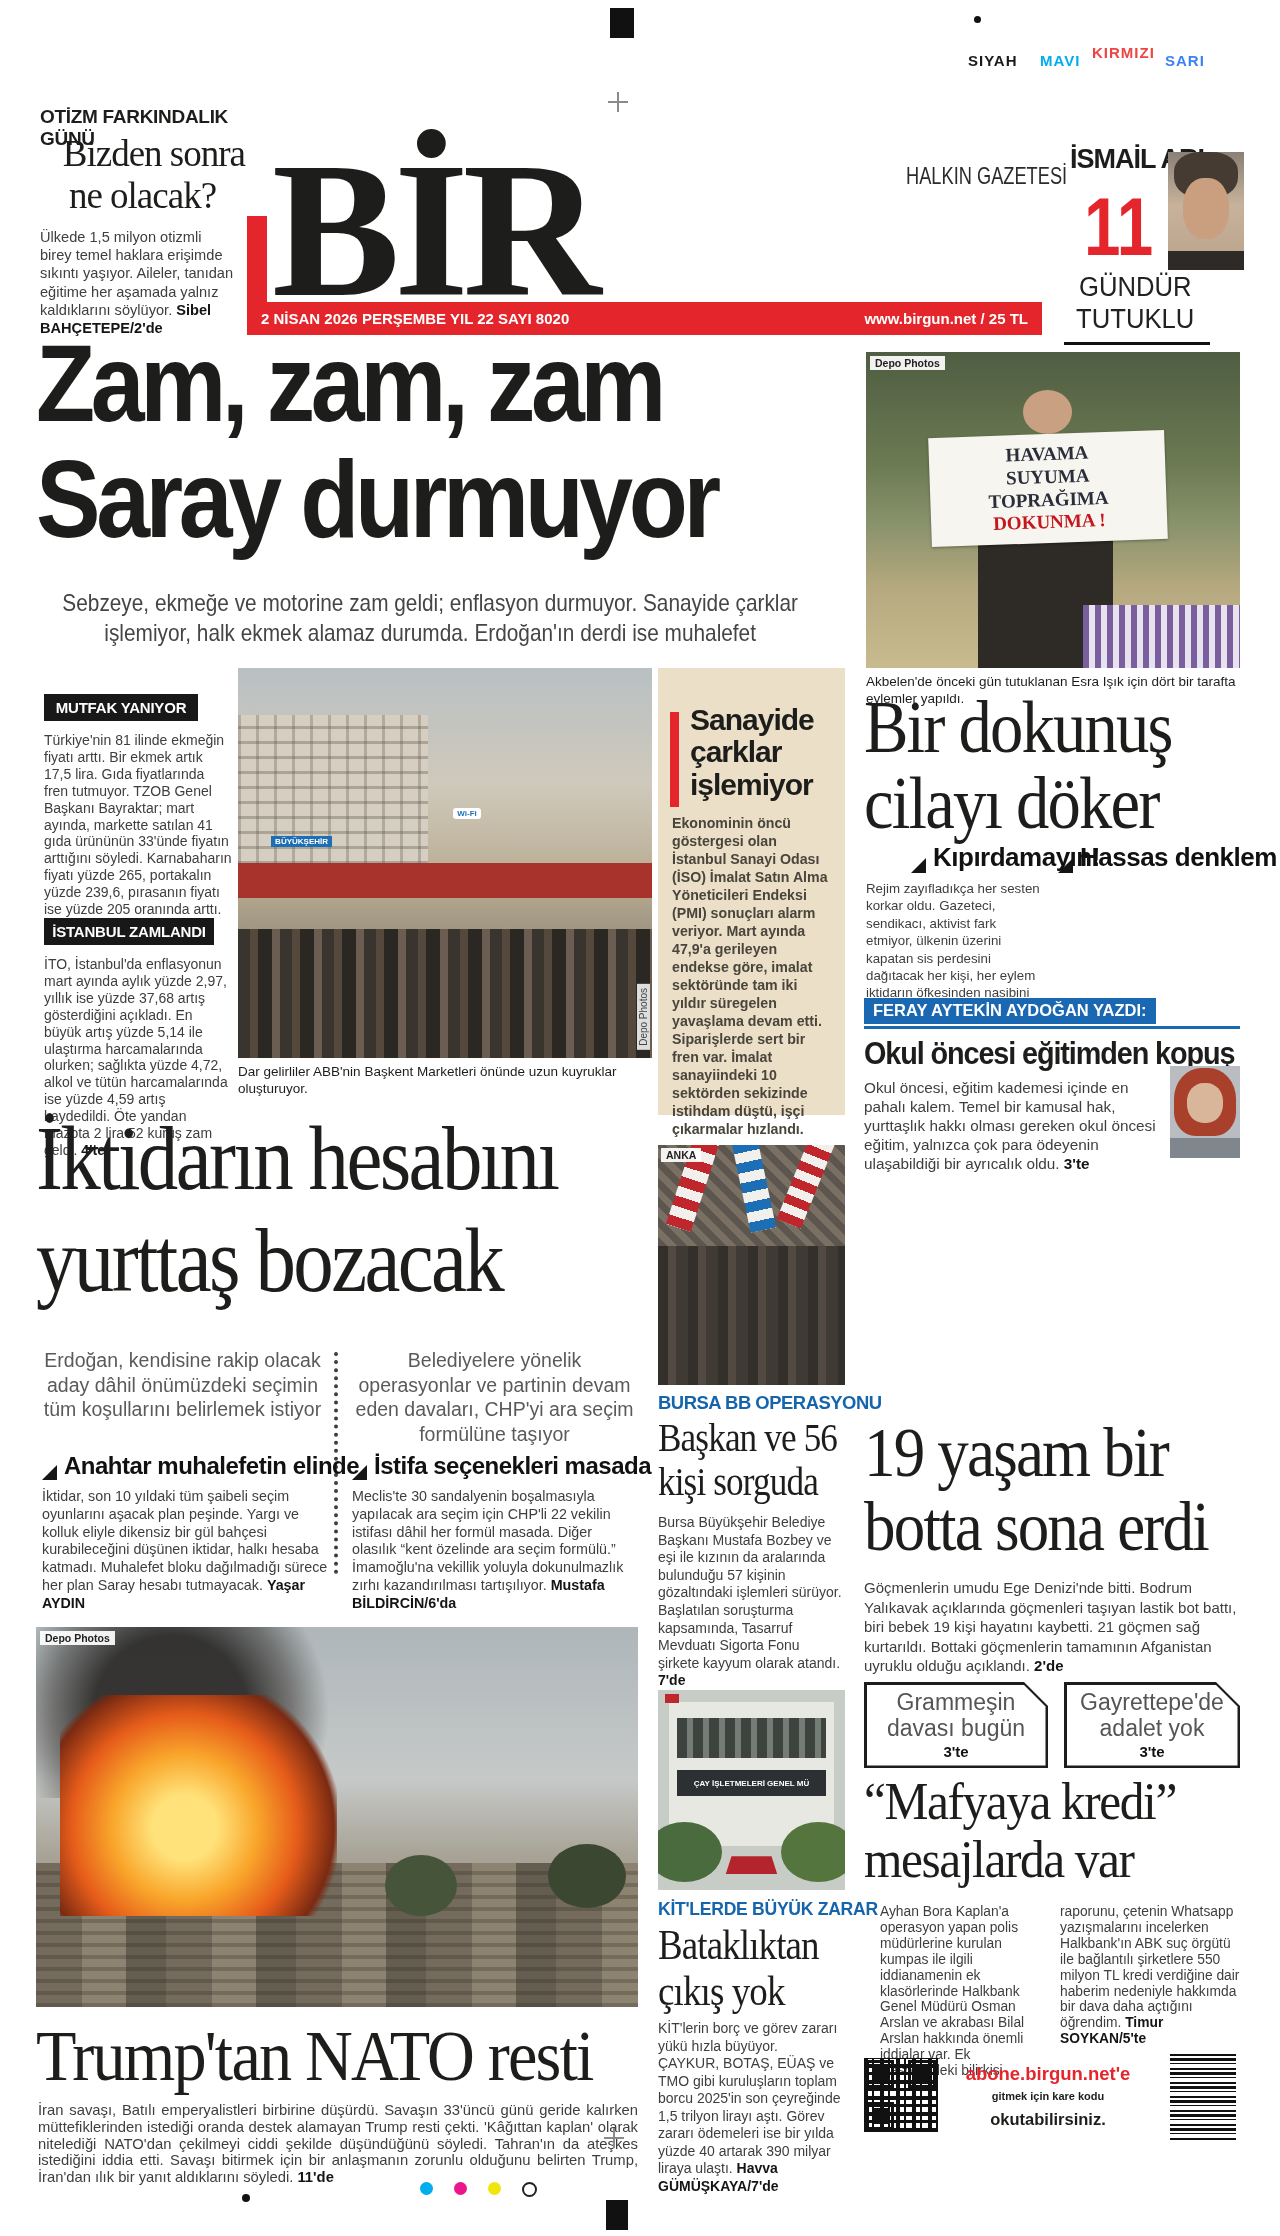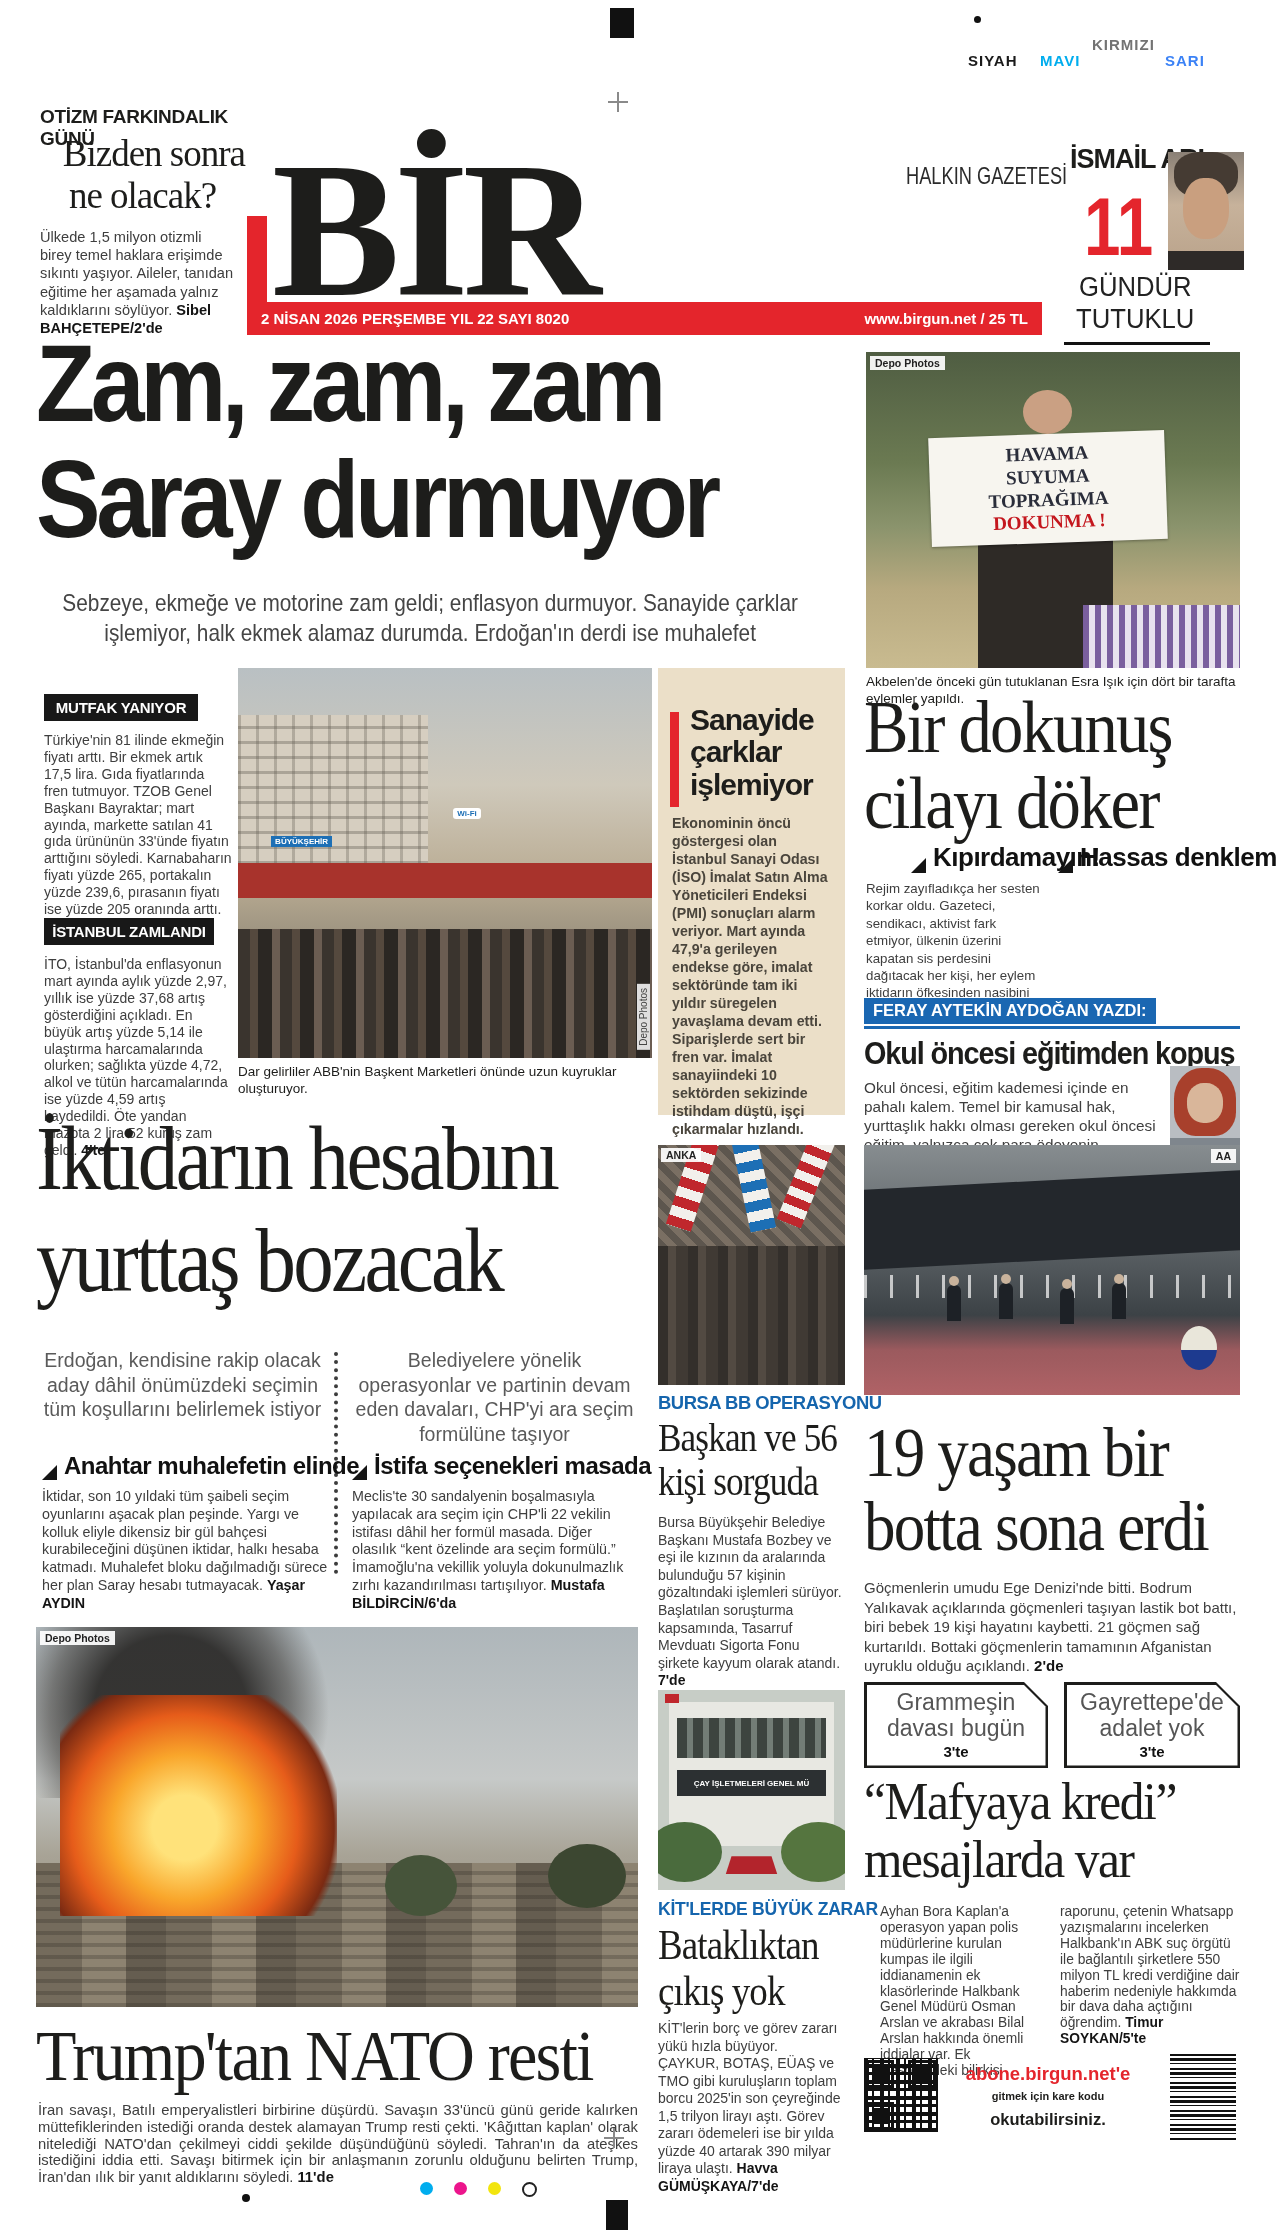--- a/index.html
+++ b/index.html
@@ -34,21 +34,21 @@
 </head>
 <body>
 
 <div class="page">
 
   <div class="abs" style="left:610px;top:8px;width:24px;height:30px;background:#111"></div>
   <div class="abs plus" style="left:608px;top:92px"></div>
   <div class="abs dot" style="left:974px;top:16px;width:7px;height:7px;background:#111"></div>
   <div class="abs regword" style="left:968px;top:52px;color:#1a1a1a">SIYAH</div>
   <div class="abs regword" style="left:1040px;top:52px;color:#00adee">MAVI</div>
-  <div class="abs regword" style="left:1092px;top:36px;color:#737373">KIRMIZI</div>
+  <div class="abs regword" style="left:1092px;top:44px;color:#ef4444">KIRMIZI</div>
   <div class="abs regword" style="left:1165px;top:52px;color:#3b82f6">SARI</div>
 
   <div class="abs" style="left:40px;top:106px;width:210px;font-size:19px;font-weight:800;letter-spacing:-.3px">OTİZM FARKINDALIK GÜNÜ</div>
   <div class="abs serif" style="left:40px;top:132px;width:205px;font-size:37px;text-align:right;letter-spacing:-1px">Bizden sonra</div>
   <div class="abs serif" style="left:40px;top:174px;width:205px;font-size:37px;text-align:center;letter-spacing:-1px">ne olacak?</div>
   <div class="abs body-txt" style="left:40px;top:228px;width:196px;font-size:14.6px;line-height:18.2px">
     <span>Ülkede 1,5 milyon otizmli birey temel haklara erişimde sıkıntı yaşıyor. Aileler, tanıdan eğitime her aşamada yalnız kaldıklarını söylüyor. </span><b class="byl">Sibel BAHÇETEPE/2'de</b>
   </div>
 
   <div class="abs" style="left:247px;top:216px;width:20px;height:86px;background:#e4252c"></div>
@@ -187,30 +187,20 @@
     <div class="abs dot" style="right:-6%;bottom:4%;width:40%;height:30%;background:#55753f"></div>
     <div class="abs" style="left:38%;bottom:8%;width:24%;height:10%;background:#b3242c;transform:perspective(40px) rotateX(30deg)"></div>
   </div>
   <div class="abs bluetxt cx" style="left:658px;top:1898px;font-size:18.5px;letter-spacing:-.3px;transform:scaleX(.95);white-space:nowrap">KİT'LERDE BÜYÜK ZARAR</div>
   <div class="abs serif cx" style="left:658px;top:1924px;font-size:42px;letter-spacing:-1px;line-height:1;transform:scaleX(.88);white-space:nowrap">Bataklıktan</div>
   <div class="abs serif cx" style="left:658px;top:1970px;font-size:42px;letter-spacing:-1px;line-height:1;transform:scaleX(.88);white-space:nowrap">çıkış yok</div>
   <div class="abs body-txt" style="left:658px;top:2020px;width:184px;font-size:14px;line-height:17.5px">
     <span>KİT'lerin borç ve görev zararı yükü hızla büyüyor. ÇAYKUR, BOTAŞ, EÜAŞ ve TMO gibi kuruluşların toplam borcu 2025'in son çeyreğinde 1,5 trilyon lirayı aştı. Görev zararı ödemeleri ise bir yılda yüzde 40 artarak 390 milyar liraya ulaştı. </span><b class="byl">Havva GÜMÜŞKAYA/7'de</b>
   </div>
 
-  <div class="ph" style="left:864px;top:1145px;width:376px;height:250px;background:linear-gradient(180deg,#878d90 0%,#565c60 45%,#3c4246 68%,#9b5a5e 82%,#b06266 100%)">
-    <div class="chip" style="right:4px;top:4px">AA</div>
-    <div class="abs" style="left:0;top:14%;width:100%;height:32%;background:#23272c;transform:skewY(-3deg)"></div>
-    <div class="abs" style="left:0;top:52%;width:100%;height:9%;background:repeating-linear-gradient(90deg,rgba(230,230,230,.8) 0 3px,transparent 3px 26px)"></div>
-    <div class="fig" style="left:22%;top:56%"></div>
-    <div class="fig" style="left:36%;top:55%"></div>
-    <div class="fig" style="left:52%;top:57%"></div>
-    <div class="fig" style="left:66%;top:55%"></div>
-    <div class="abs dot" style="right:6%;bottom:10%;width:36px;height:44px;background:linear-gradient(180deg,#e9e6da 55%,#1d3a8f 55%)"></div>
-  </div>
   <div class="abs serif cx" style="left:864px;top:1418px;font-size:70px;letter-spacing:-2px;line-height:1;transform:scaleX(.9);white-space:nowrap">19 yaşam bir</div>
   <div class="abs serif cx" style="left:864px;top:1492px;font-size:70px;letter-spacing:-2px;line-height:1;transform:scaleX(.9);white-space:nowrap">botta sona erdi</div>
   <div class="abs body-txt" style="left:864px;top:1578px;width:378px;font-size:15px;line-height:19.5px">
     <span>Göçmenlerin umudu Ege Denizi'nde bitti. Bodrum Yalıkavak açıklarında göçmenleri taşıyan lastik bot battı, biri bebek 19 kişi hayatını kaybetti. 21 göçmen sağ kurtarıldı. Bottaki göçmenlerin tamamının Afganistan uyruklu olduğu açıklandı. </span><b class="byl">2'de</b>
   </div>
 
   <div class="notch" style="left:864px;top:1682px;width:184px;height:86px">
     <div class="notch-in">
       <div class="boxline">Grammeşin</div>
       <div class="boxline">davası bugün</div>

